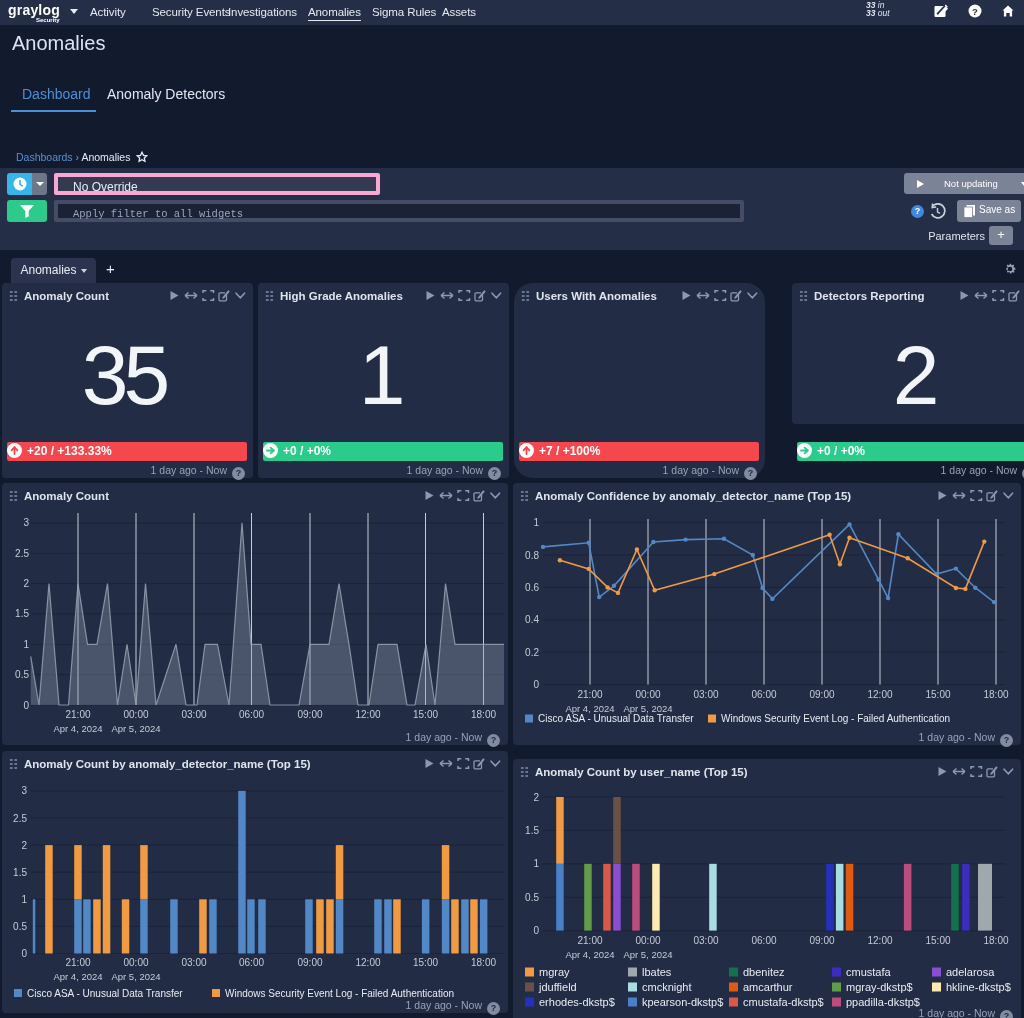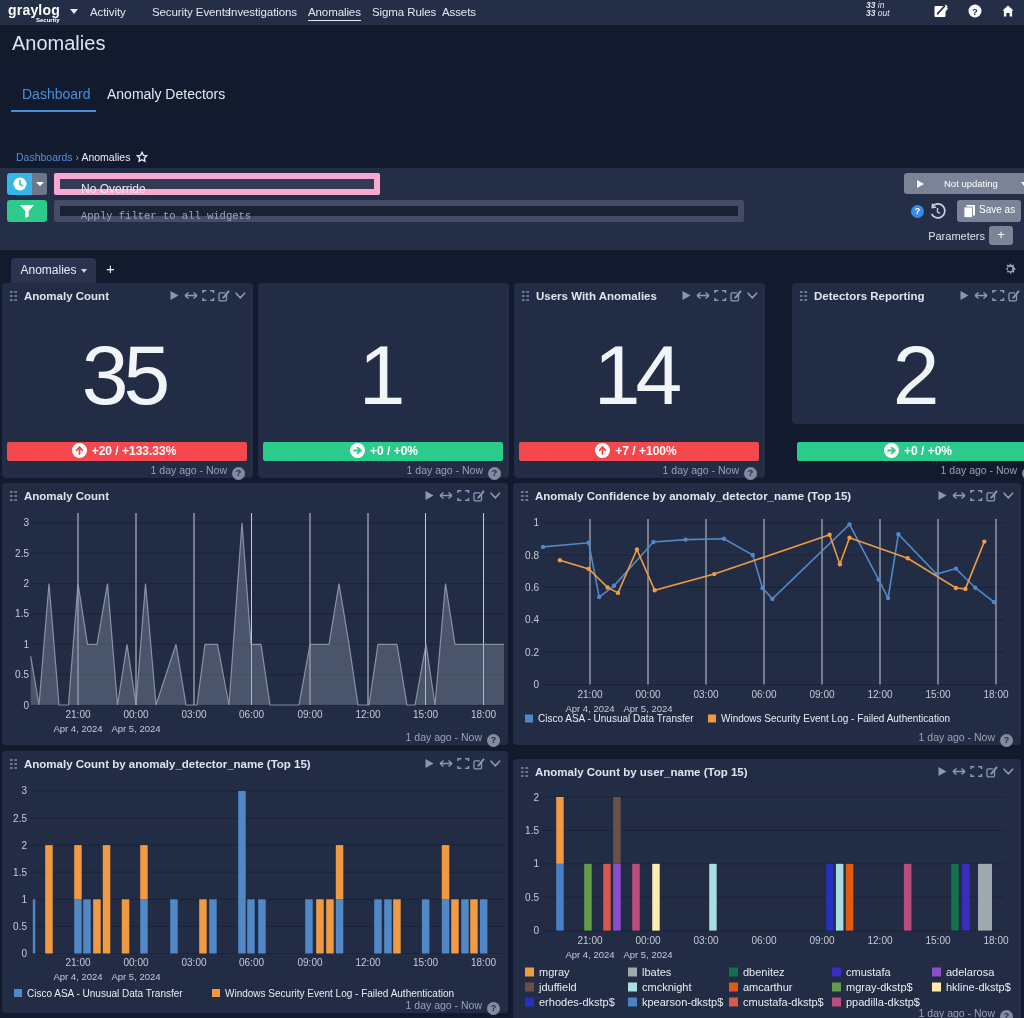--- a/index.html
+++ b/index.html
@@ -24,21 +24,21 @@
 
   
   #crumb { position:absolute; left:16px; top:151px; font-size:10.5px; color:#c6cdda;}
   #crumb .b { color:#5a8fd0; }
 
   
   #searchbar { position:absolute; left:0; top:168px; width:1024px; height:82px; background:#252e47; }
   .btn-clock { position:absolute; left:7px; top:5px; width:25px; height:22px; background:#38b5e8; border-radius:3px 0 0 3px; }
   .btn-caret { position:absolute; left:32px; top:5px; width:15px; height:22px; background:#6e7689; border-radius:0 3px 3px 0; }
   .btn-caret:after { content:""; position:absolute; left:4px; top:9px; border-left:4px solid transparent; border-right:4px solid transparent; border-top:4px solid #fff; }
-  .inp { position:absolute; background:#333a52; border:6px solid #f9a8d4; border-radius:2px; color:#e8ecf3; font-size:12px; line-height:20px; padding-left:21px; }
+  .inp { position:absolute; background:#333a52; border:4px solid #f9a8d4; border-radius:2px; color:#e8ecf3; font-size:12px; line-height:20px; padding-left:15px; }
   #inp1 { left:54px; top:5px; width:326px; height:22px; }
   #inp2 { left:54px; top:32px; width:690px; height:22px; background:#1b2236; border-color:#454d66; font-family:"Liberation Mono", monospace; font-size:10.5px; color:#9aa5bd; }
   .btn-filter { position:absolute; left:7px; top:32px; width:40px; height:22px; background:#2dca8c; border-radius:3px; }
   .btn-upd { position:absolute; left:904px; top:5px; width:129px; height:21px; background:#7b8496; border-radius:3px; color:#fff; font-size:9.5px; white-space:nowrap; }
   .btn-save { position:absolute; left:949px; top:32px; width:64px; height:22px; background:#7b8496; border-radius:3px; color:#fff; font-size:10px; white-space:nowrap;margin-left:8px; }
   .q-help { position:absolute; left:911px; top:37px; width:13px; height:13px; background:#3f8ae0; border-radius:50%; color:#fff; font-size:9px; font-weight:700; text-align:center; line-height:13px;}
   .params { position:absolute; left:890px; top:59px; width:95px; color:#dfe4ec; font-size:11px; text-align:right; line-height:19px;}
   .btn-plus { position:absolute; left:989px; top:58px; width:24px; height:19px; background:#7b8496; border-radius:3px; color:#fff; font-size:13px; text-align:center; line-height:18px; }
 
   
@@ -48,23 +48,23 @@
 
   
   .card { position:absolute; background:#222c44; border-radius:4px; }
   .chead { position:absolute; left:0; top:0; right:0; height:24px; }
   .dots { position:absolute; left:7px; top:7px; width:9px; height:12px;
      background-image:radial-gradient(circle, #6a7690 1.1px, transparent 1.2px);
      background-size:4.5px 4px; }
   .ctitle { position:absolute; left:22px; top:7px; color:#dfe5ee; font-size:11.5px; font-weight:700; white-space:nowrap;}
   .cicons { position:absolute; right:7px; top:6px; }
   .bignum { position:absolute; left:-8px; right:0; top:42px; height:110px; color:#f2f5f8; font-size:84px; line-height:100px; text-align:center; font-weight:400; letter-spacing:-5px;}
-  .trend { position:absolute; left:5px; right:6px; top:159px; height:19px; border-radius:2px; color:#fff; font-size:12px; font-weight:700; text-align:center; line-height:19px; padding-right:6px;}
+  .trend { position:absolute; left:5px; right:6px; top:159px; height:19px; border-radius:2px; color:#fff; font-size:12px; font-weight:700; text-align:left; line-height:19px; padding-right:6px;}
   .trend.red { background:#f4474e; }
-  .trend.green { background:#2bcb8b;padding-left:8px; }
+  .trend.green { background:#2bcb8b; }
   .cfoot { position:absolute; right:8px; color:#98a2b8; font-size:10.5px; }
   .qmark { display:inline-block; width:13px; height:13px; background:#828ca0; border-radius:50%; color:#1d2742; font-size:9px; font-weight:700; text-align:center; line-height:13px; vertical-align:-2px; margin-left:5px;}
 </style>
 </head>
 <body>
 <div id="page">
 
   <div id="nav">
     <span class="logo">graylog</span>
     <span class="logosub">Security</span>
@@ -166,47 +166,64 @@
 </svg>
       </div>
       <div class="bignum">35</div>
       <div class="trend red"><svg width="15" height="15" viewBox="0 0 15 15" style="vertical-align:-3px;margin-right:5px;">
           <circle cx="7.5" cy="7.5" r="7.5" fill="#fff"></circle>
           <path d="M7.5 11 V4.5 M7.5 4 L4.6 7.4 M7.5 4 L10.4 7.4" stroke="#f4474e" stroke-width="1.8" fill="none" stroke-linecap="round"></path>
         </svg>+20 / +133.33%</div>
       <div class="cfoot" style="top:181px;">1 day ago - Now<span class="qmark">?</span></div>
     </div>
 <div class="card" style="left:258px;top:283px;width:251px;height:195px;">
+      <div class="chead">
+        <div class="dots"></div>
+        <div class="ctitle">High Grade Anomalies</div>
+        <svg class="cicons" width="76" height="13" viewBox="0 0 76 13">
+<g fill="#8d98b2" stroke="none">
+<path d="M0.5 2 L8.5 6.5 L0.5 11 z"></path>
+<path d="M15 6.5 h12 M15 6.5 l3.5 -3 M15 6.5 l3.5 3 M27 6.5 l-3.5 -3 M27 6.5 l-3.5 3" stroke="#8d98b2" stroke-width="1.5" fill="none"></path>
+<g stroke="#8d98b2" stroke-width="1.5" fill="none">
+<path d="M33 4 V1.8 H36.3 M40.2 1.8 H43.5 V4 M43.5 9 V11.2 H40.2 M36.3 11.2 H33 V9"></path>
+</g>
+<g stroke="#8d98b2" stroke-width="1.3" fill="none">
+<path d="M56.5 5.5 V10.8 a1 1 0 0 1 -1 1 H50 a1 1 0 0 1 -1 -1 V4.8 a1 1 0 0 1 1 -1 h5"></path>
+<path d="M52.5 8.3 L58.2 1.3 l1.5 1.3 L54.2 9.3 l-2 .5 z" fill="#8d98b2" stroke="none"></path>
+</g>
+<path d="M66 4.2 l4.3 4.6 L74.6 4.2" stroke="#8d98b2" stroke-width="1.6" fill="none" stroke-linecap="round"></path>
+</g>
+</svg>
+      </div>
       <div class="bignum">1</div>
       <div class="trend green"><svg width="15" height="15" viewBox="0 0 15 15" style="vertical-align:-3px;margin-right:5px;">
           <circle cx="7.5" cy="7.5" r="7.5" fill="#fff"></circle>
           <path d="M4 7.5 H10.5 M10.9 7.5 L7.6 4.6 M10.9 7.5 L7.6 10.4" stroke="#2bcb8b" stroke-width="1.8" fill="none" stroke-linecap="round"></path>
         </svg>+0 / +0%</div>
       <div class="cfoot" style="top:181px;">1 day ago - Now<span class="qmark">?</span></div>
     </div>
-<div class="card" style="left:514px;top:283px;width:251px;height:195px;">
+<div class="card" style="left:514px;top:283px;width:251px;height:195px;border-radius:19px;">
       <div class="chead">
         <div class="dots"></div>
         <div class="ctitle">Users With Anomalies</div>
         <svg class="cicons" width="76" height="13" viewBox="0 0 76 13">
 <g fill="#8d98b2" stroke="none">
 <path d="M0.5 2 L8.5 6.5 L0.5 11 z"></path>
 <path d="M15 6.5 h12 M15 6.5 l3.5 -3 M15 6.5 l3.5 3 M27 6.5 l-3.5 -3 M27 6.5 l-3.5 3" stroke="#8d98b2" stroke-width="1.5" fill="none"></path>
 <g stroke="#8d98b2" stroke-width="1.5" fill="none">
 <path d="M33 4 V1.8 H36.3 M40.2 1.8 H43.5 V4 M43.5 9 V11.2 H40.2 M36.3 11.2 H33 V9"></path>
 </g>
 <g stroke="#8d98b2" stroke-width="1.3" fill="none">
 <path d="M56.5 5.5 V10.8 a1 1 0 0 1 -1 1 H50 a1 1 0 0 1 -1 -1 V4.8 a1 1 0 0 1 1 -1 h5"></path>
 <path d="M52.5 8.3 L58.2 1.3 l1.5 1.3 L54.2 9.3 l-2 .5 z" fill="#8d98b2" stroke="none"></path>
 </g>
 <path d="M66 4.2 l4.3 4.6 L74.6 4.2" stroke="#8d98b2" stroke-width="1.6" fill="none" stroke-linecap="round"></path>
 </g>
 </svg>
       </div>
-      <div class="bignum">14</div>
       <div class="trend red"><svg width="15" height="15" viewBox="0 0 15 15" style="vertical-align:-3px;margin-right:5px;">
           <circle cx="7.5" cy="7.5" r="7.5" fill="#fff"></circle>
           <path d="M7.5 11 V4.5 M7.5 4 L4.6 7.4 M7.5 4 L10.4 7.4" stroke="#f4474e" stroke-width="1.8" fill="none" stroke-linecap="round"></path>
         </svg>+7 / +100%</div>
       <div class="cfoot" style="top:181px;">1 day ago - Now<span class="qmark">?</span></div>
     </div>
 <div class="card" style="left:792px;top:283px;width:251px;height:141px;">
       <div class="chead">
         <div class="dots"></div>
         <div class="ctitle">Detectors Reporting</div>

